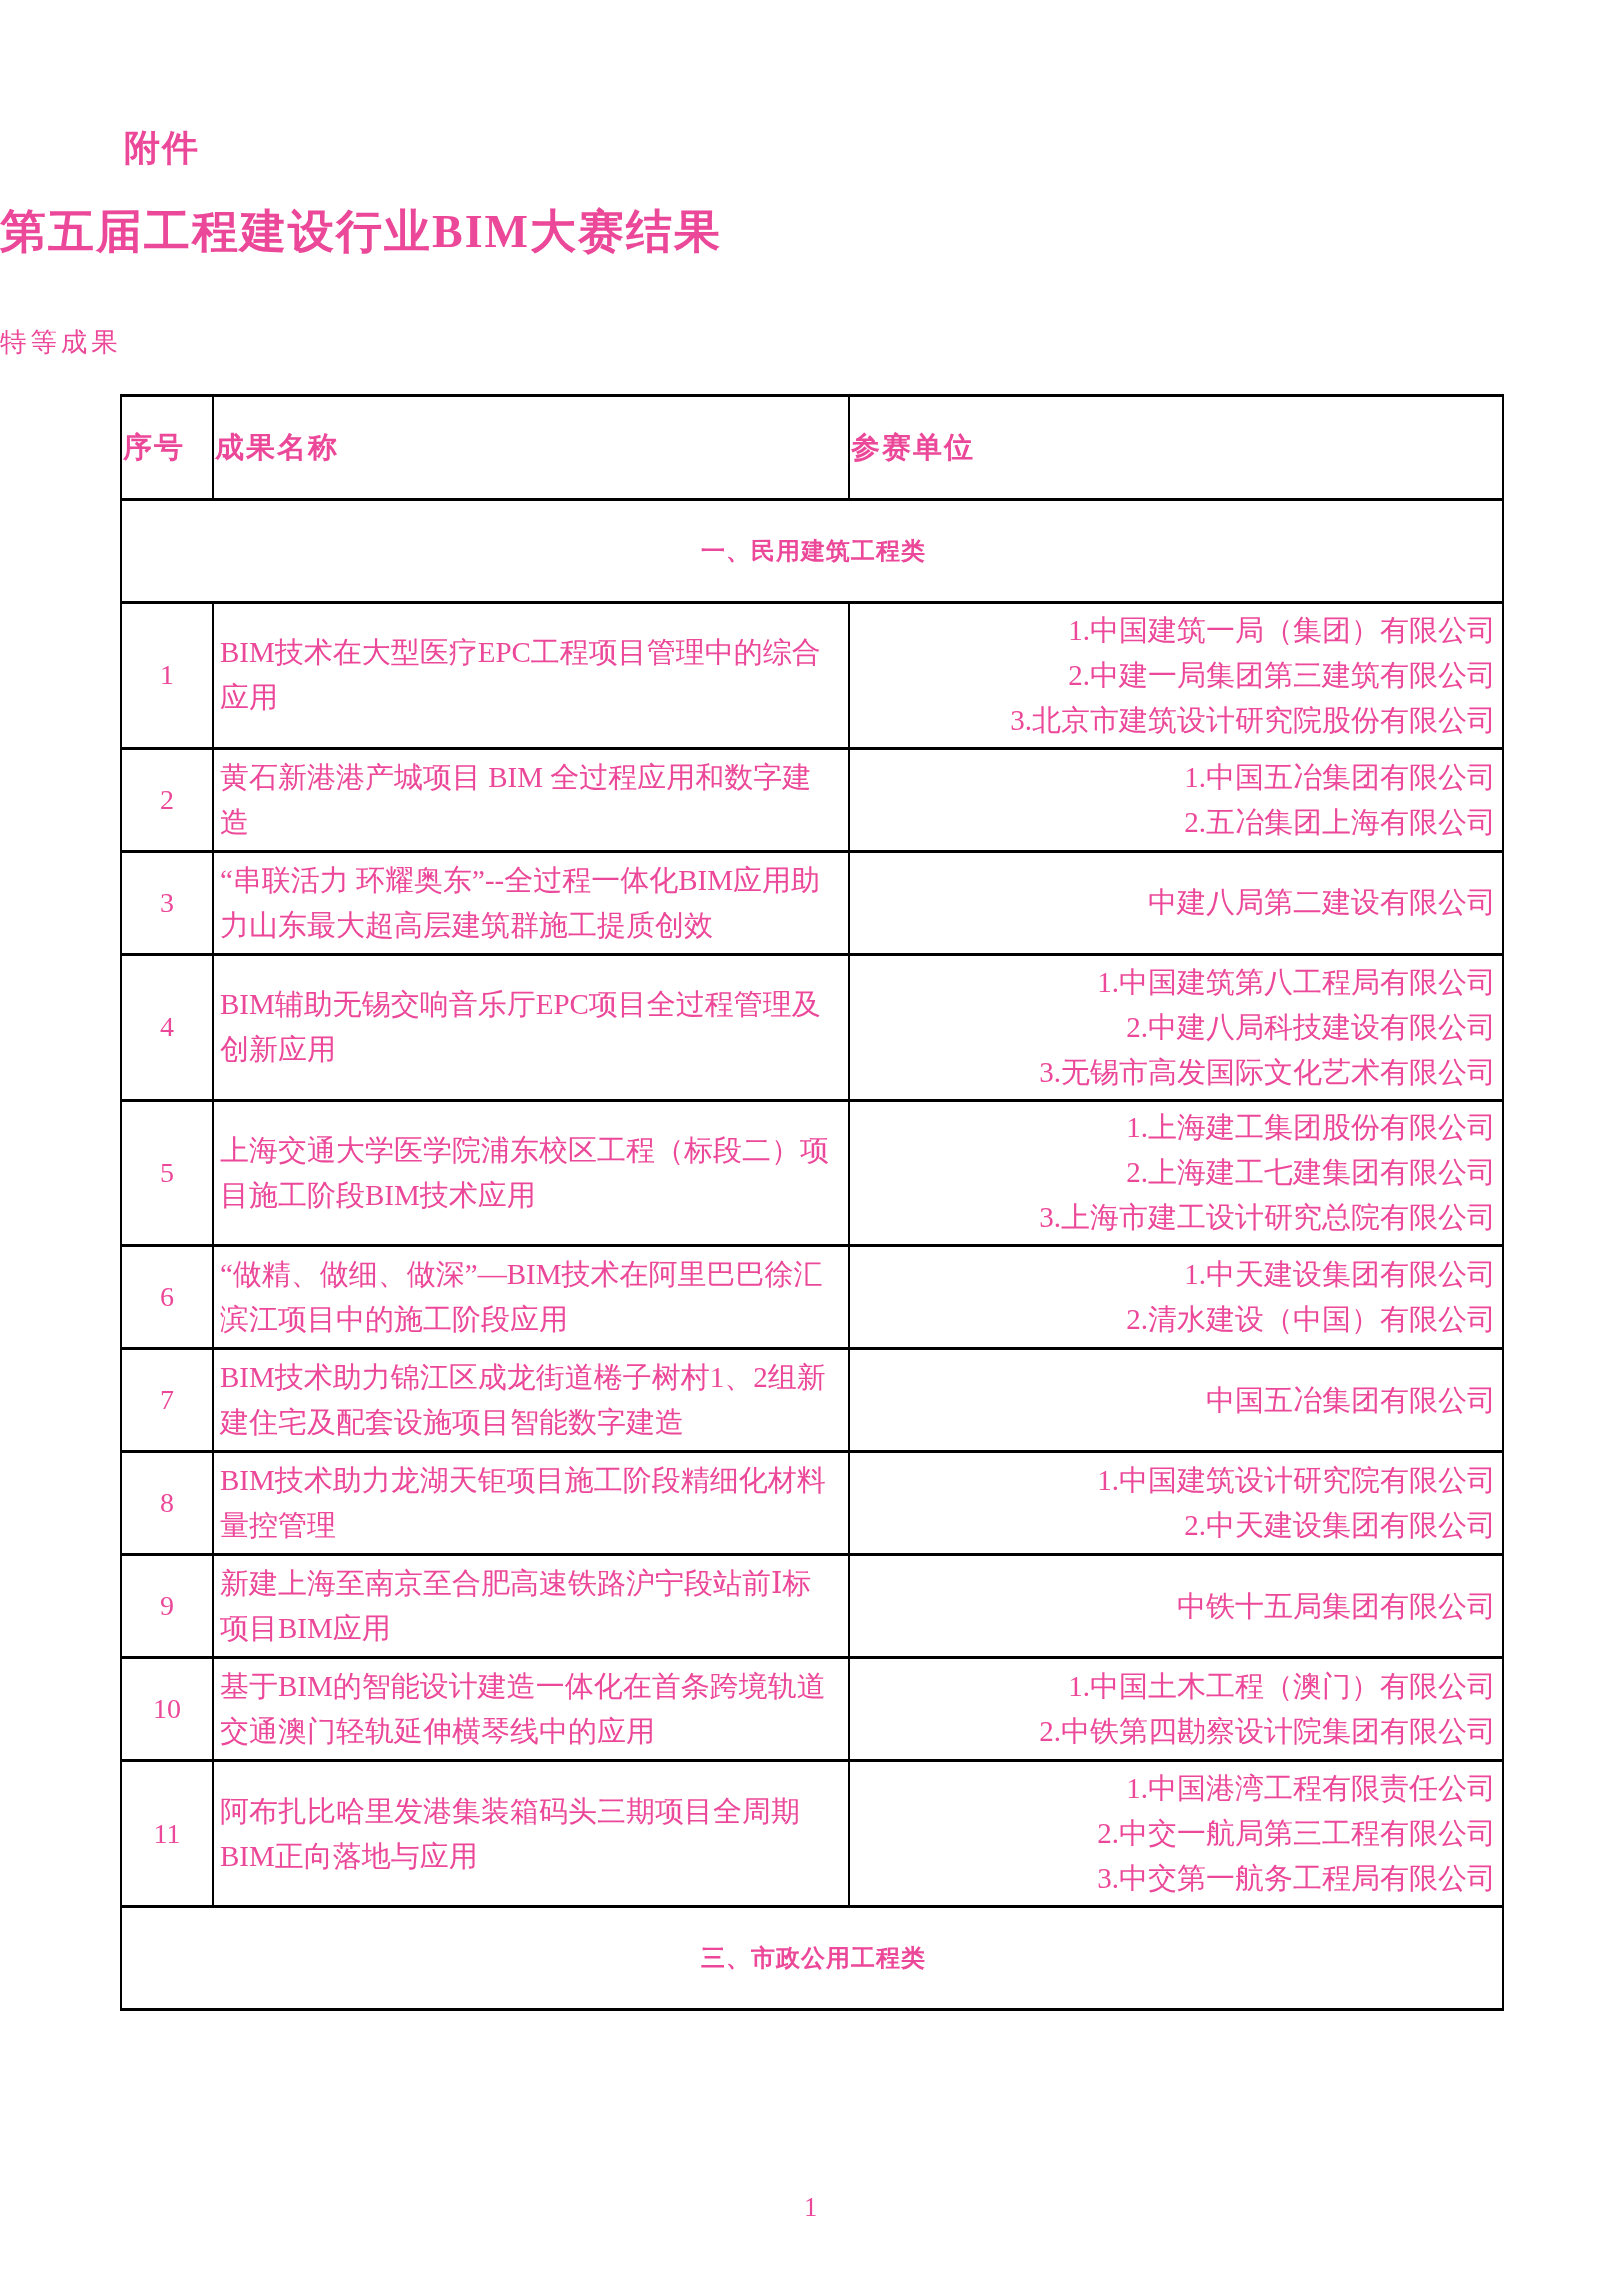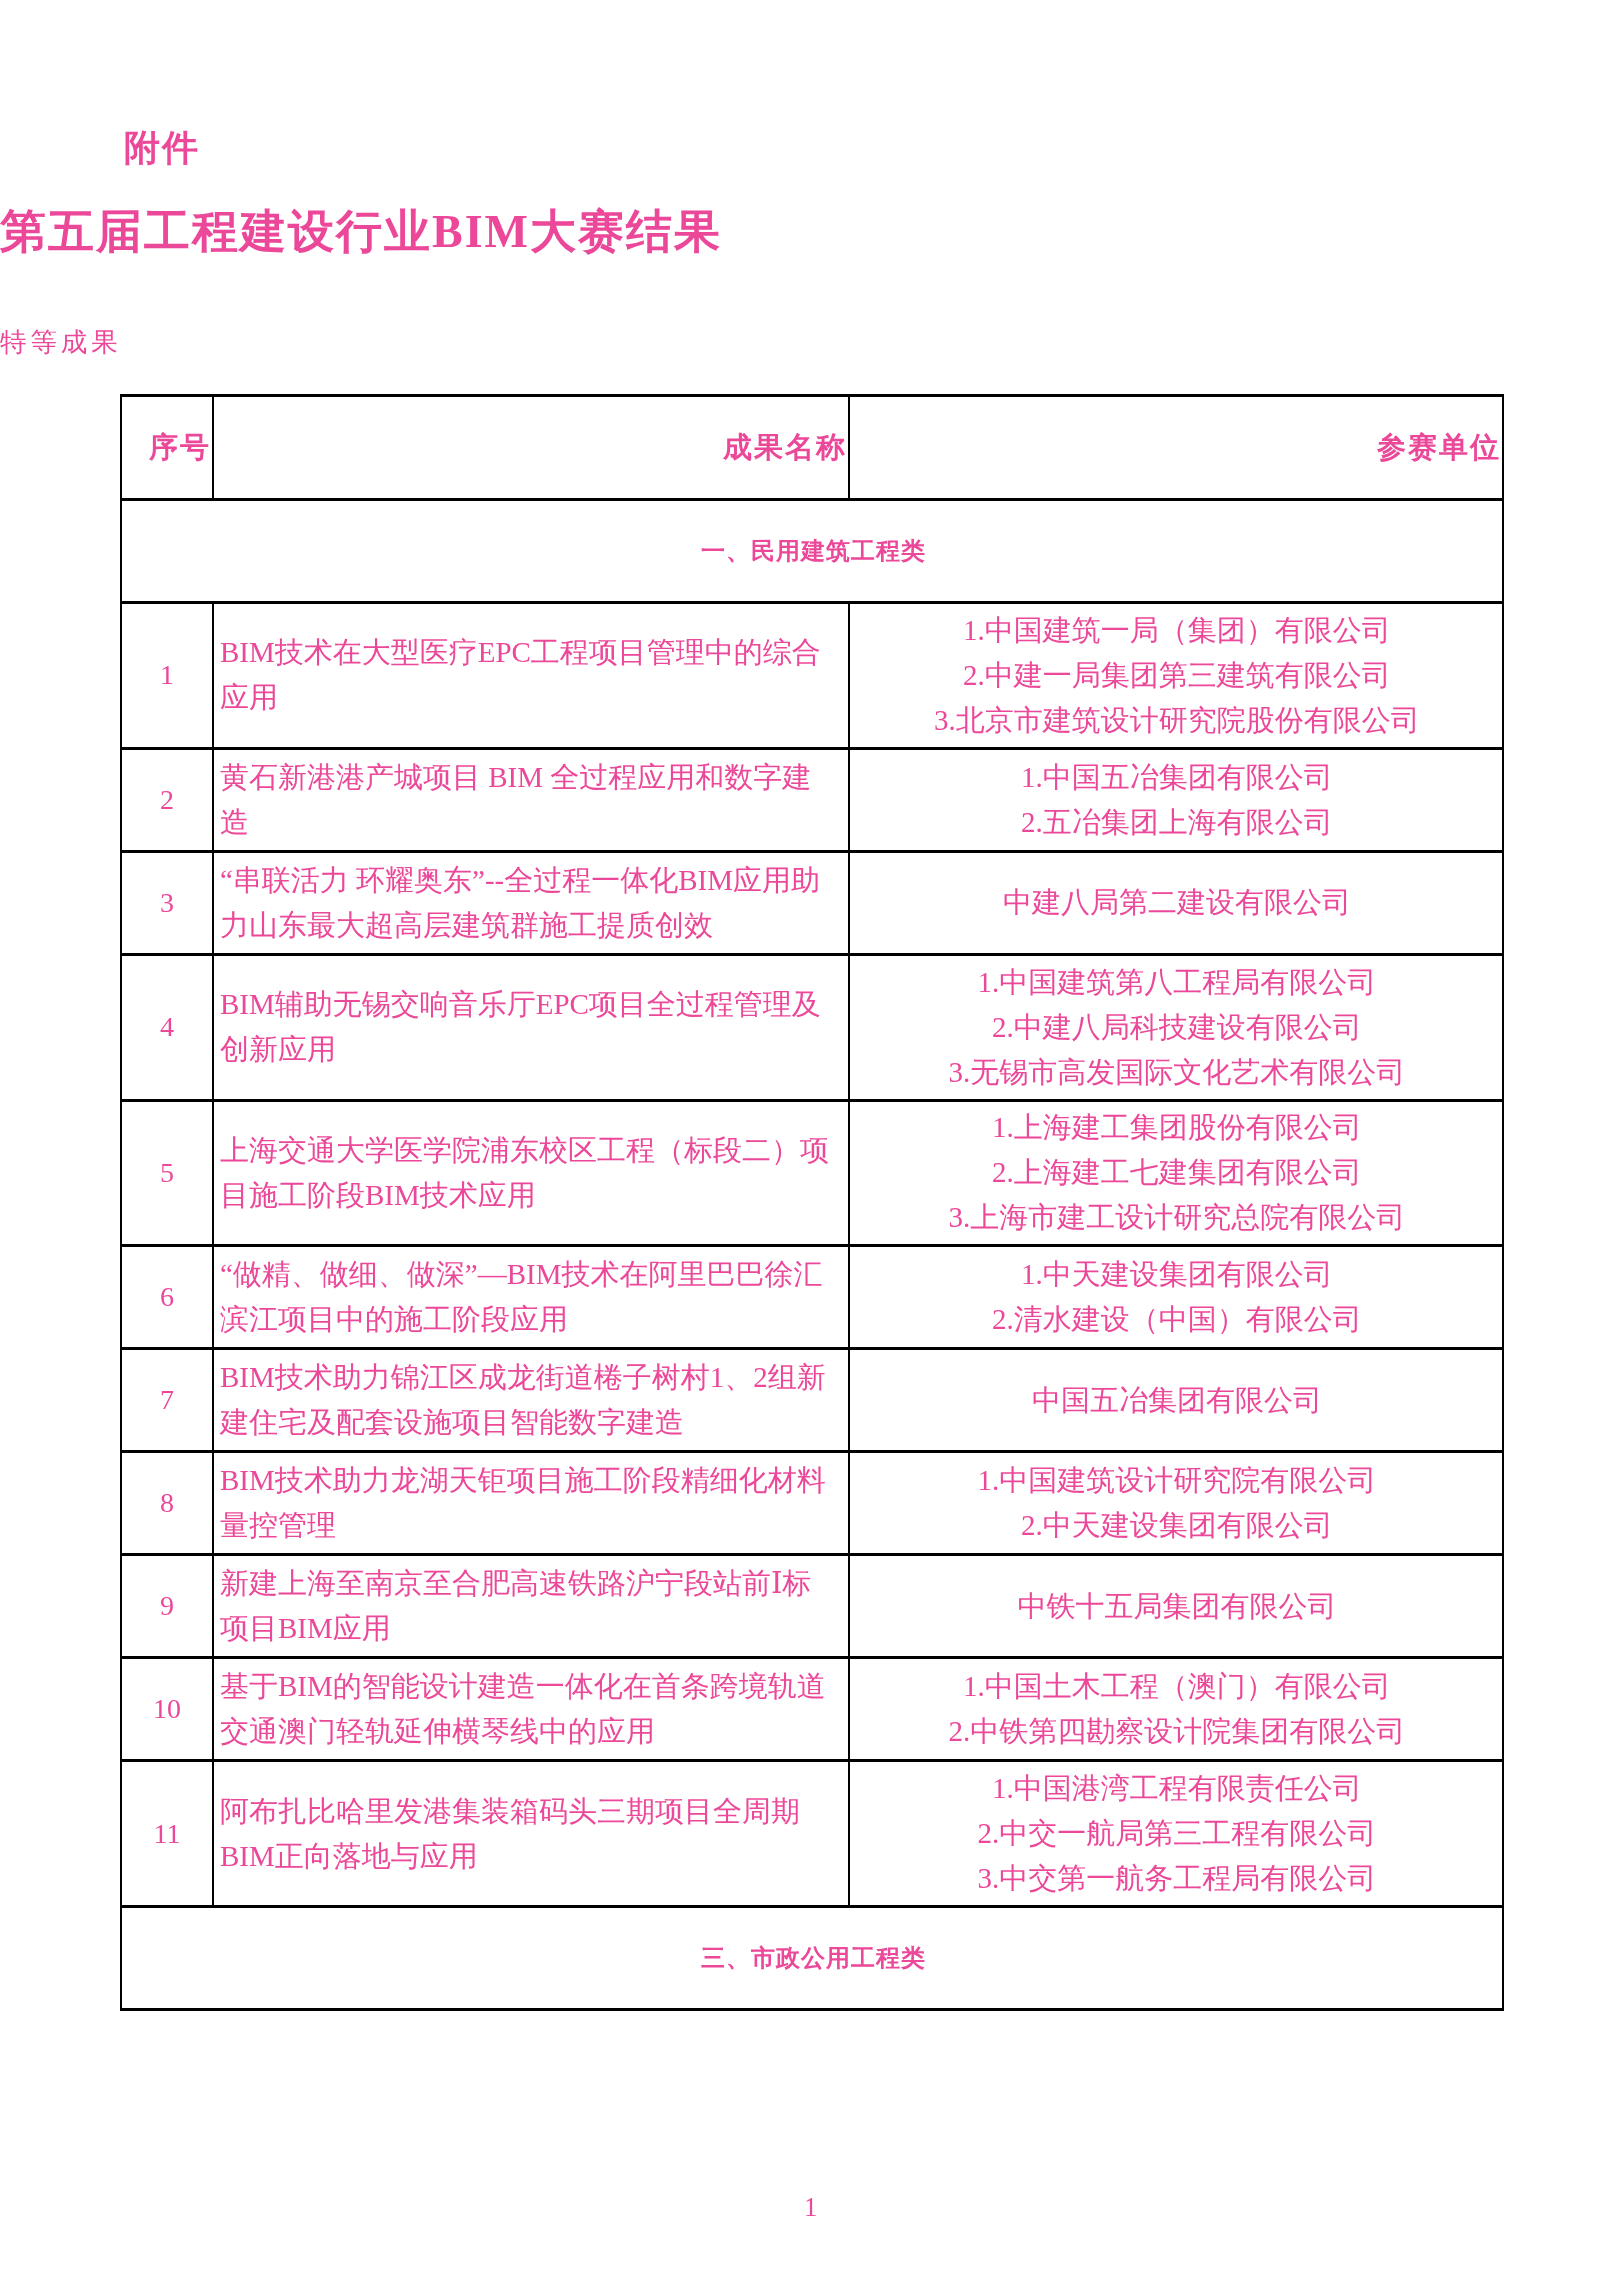--- a/index.html
+++ b/index.html
@@ -54,21 +54,21 @@
     border-top-width: 3.9px;
     border-bottom-width: 3.9px;
     vertical-align: middle;
     overflow: hidden;
   }
   tr.header-row { height: 104px; }
   .results-table th {
     font-family: "Liberation Sans", "DejaVu Sans", sans-serif;
     font-weight: 700;
     font-size: 29px;
-    text-align: right;
+    text-align: left;
     letter-spacing: 2px;
   }
   tr.section-row { height: 103px; }
   td.section-cell {
     font-family: "Liberation Sans", "DejaVu Sans", sans-serif;
     font-weight: 700;
     font-size: 24px;
     text-align: center;
     padding: 0 0 0 2.9px;
     letter-spacing: 1px;
@@ -81,21 +81,21 @@
   td.name-cell {
     font-size: 29px;
     line-height: 45px;
     padding: 3.9px 9.8px 3.9px 5.9px;
     text-align: left;
   }
   td.units-cell {
     font-size: 29px;
     line-height: 45px;
     padding: 3.9px 5.9px 3.9px 7.8px;
-    text-align: center;
+    text-align: right;
   }
   .unit-line { white-space: nowrap; }
   .page-number {
     position: absolute;
     top: 2192px;
     left: 0;
     width: 100%;
     text-align: center;
     font-size: 26.5px;
   }

